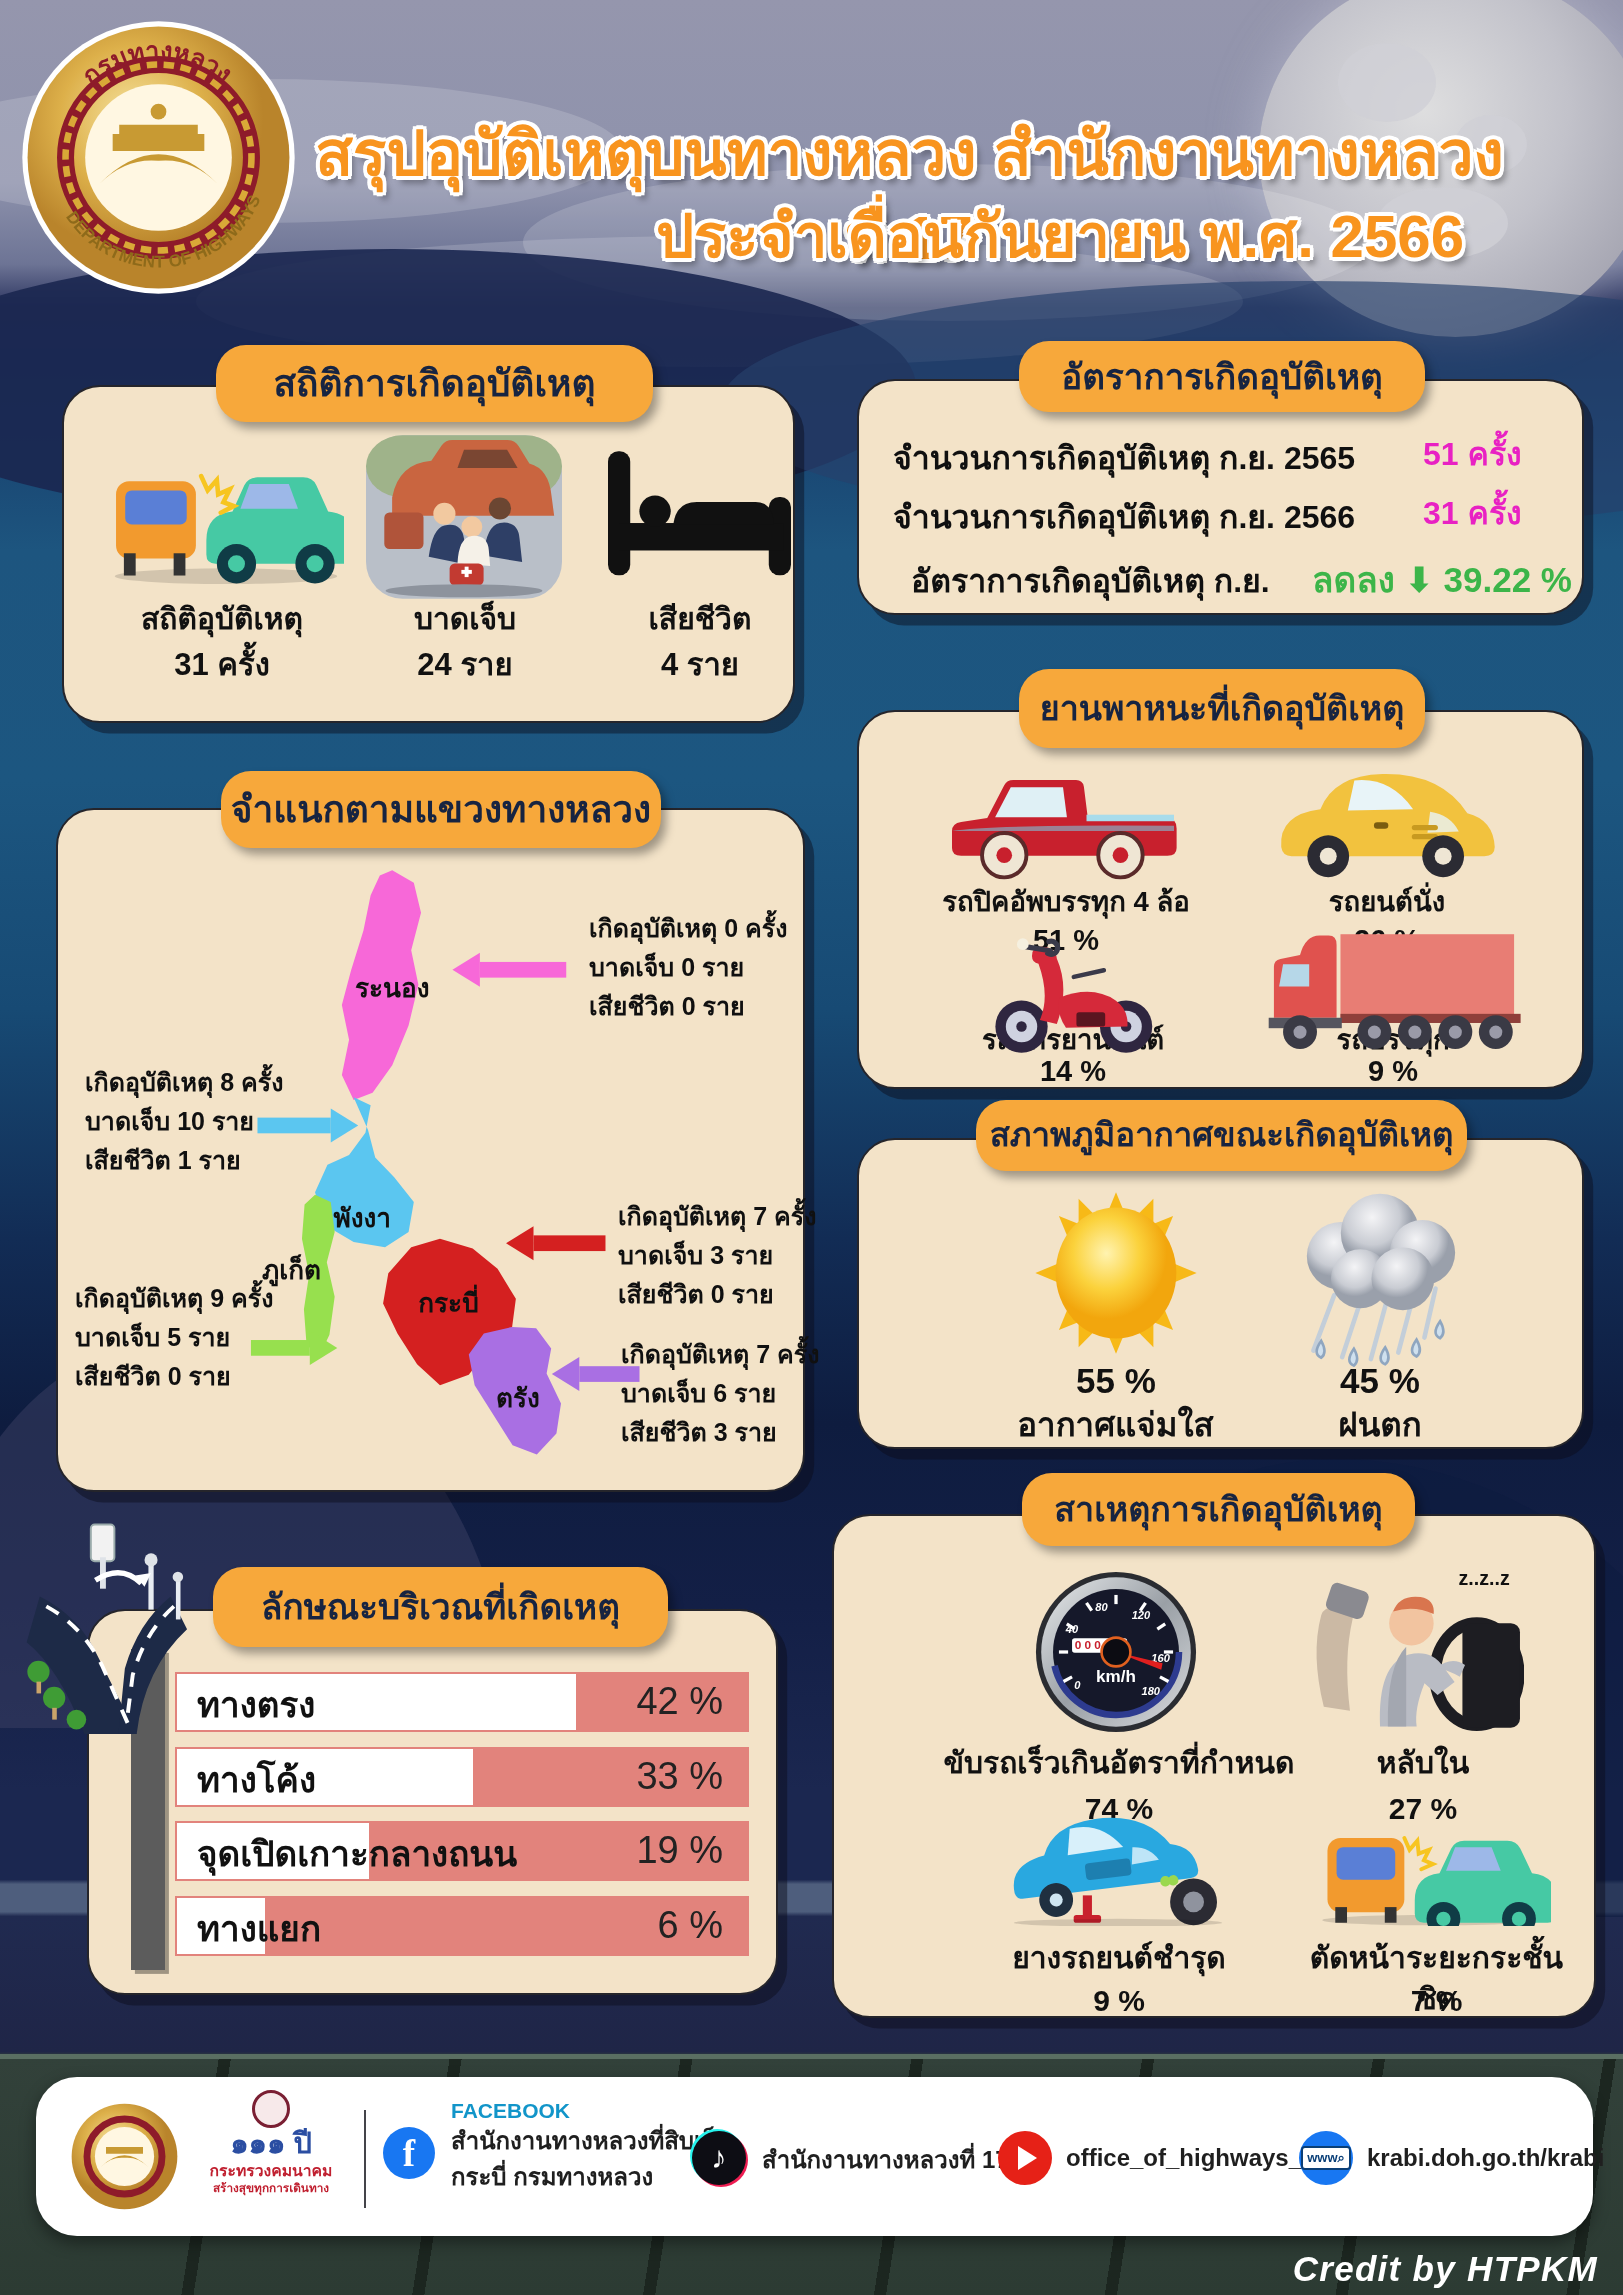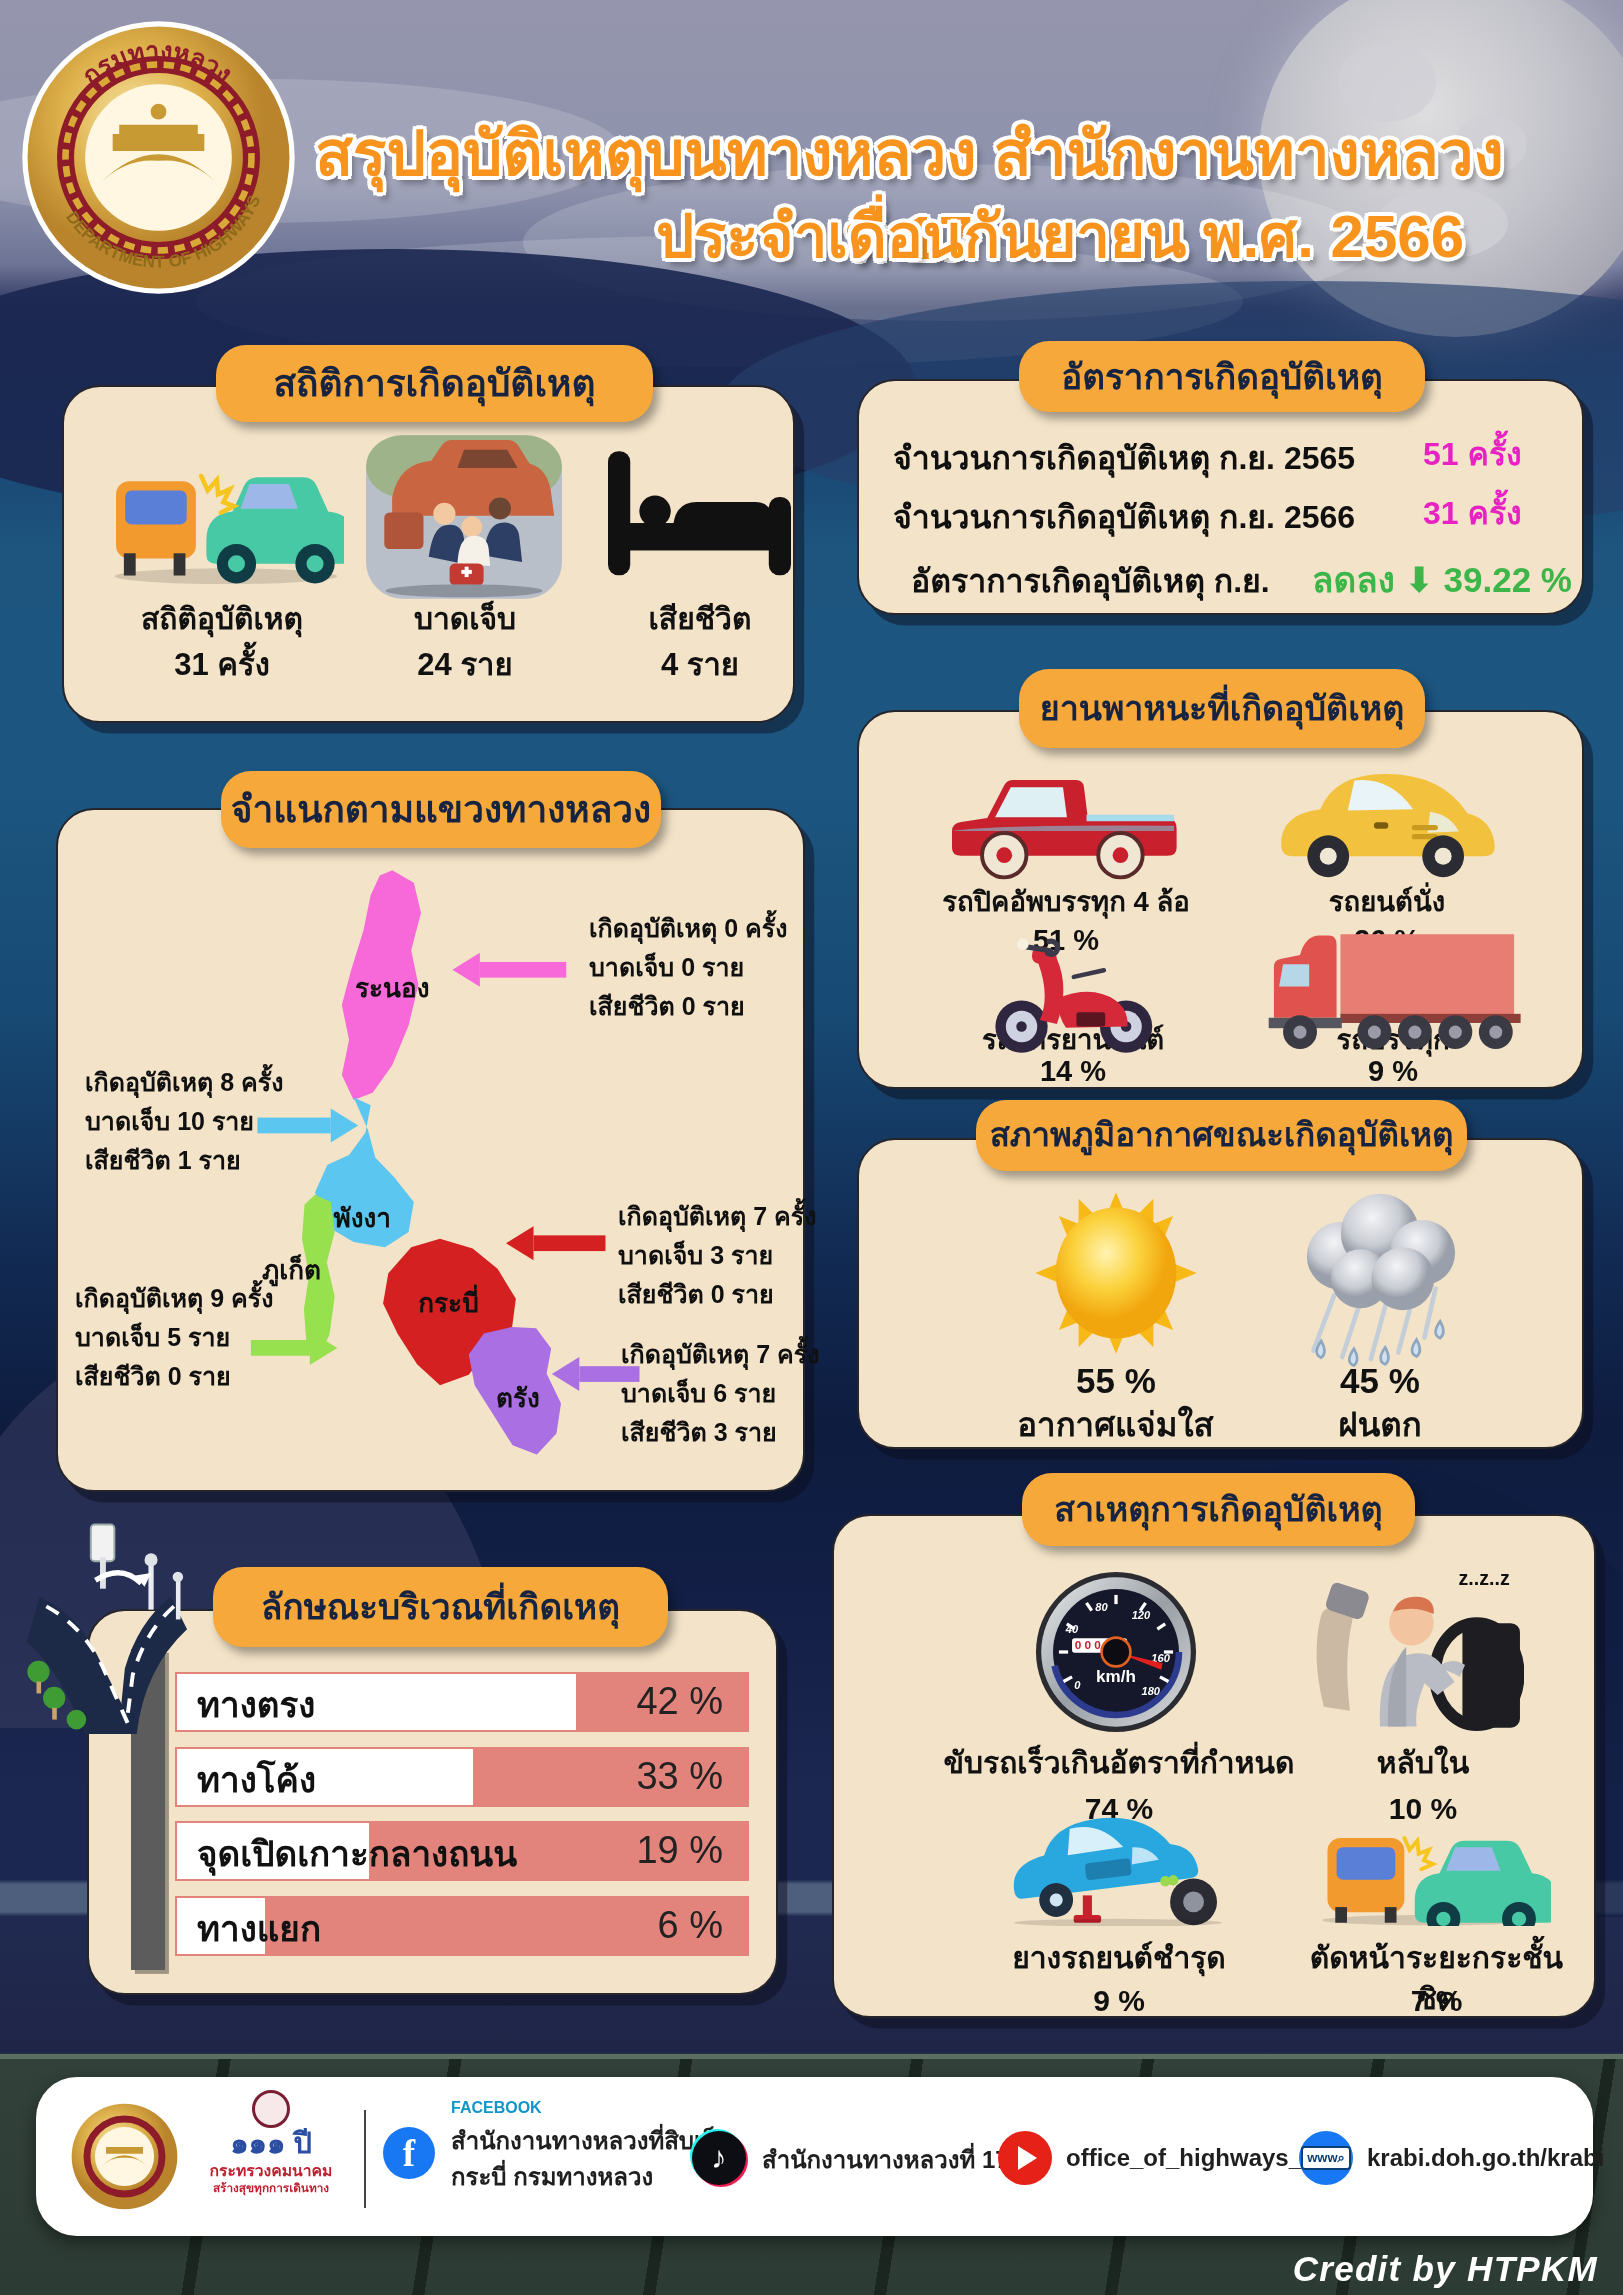--- a/index.html
+++ b/index.html
@@ -387,21 +387,21 @@
     <circle cx="196" cy="164" r="26" fill="#103c46"></circle>
       <circle cx="196" cy="164" r="11" fill="#46c9a4"></circle>
     <circle cx="312" cy="164" r="26" fill="#103c46"></circle>
       <circle cx="312" cy="164" r="11" fill="#46c9a4"></circle>
     <path d="M136,40 l8,18 12,-14 2,20 16,-6 -8,16 14,6 -18,8" fill="none" stroke="#f7c520" stroke-width="6" stroke-linecap="round"></path>
   </svg>
 
   <div class="cause-label thai" style="left:903px;top:1743px;width:432px;">ขับรถเร็วเกินอัตราที่กำหนด</div>
   <div class="cause-label thai" style="left:903px;top:1789px;width:432px;">74 %</div>
   <div class="cause-label thai" style="left:1315px;top:1743px;width:216px;">หลับใน</div>
-  <div class="cause-label thai" style="left:1315px;top:1789px;width:216px;">10 %</div>
+  <div class="cause-label thai" style="left:1315px;top:1789px;width:216px;">27 %</div>
   <div class="cause-label thai" style="left:975px;top:1938px;width:288px;">ยางรถยนต์ชำรุด</div>
   <div class="cause-label thai" style="left:975px;top:1981px;width:288px;">9 %</div>
   <div class="cause-label thai" style="left:1299px;top:1938px;width:275px;">ตัดหน้าระยะกระชั้นชิด</div>
   <div class="cause-label thai" style="left:1299px;top:1981px;width:275px;">7 %</div>
 
   <div class="panel" style="left:56px;top:808px;width:749px;height:684px;"></div>
   <div class="pill thai" style="left:221px;top:771px;width:440px;height:77px;font-size:37px;">จำแนกตามแขวงทางหลวง</div>
 
   <svg class="abs" style="left:56px;top:808px;z-index:6;" width="749" height="684" viewBox="0 0 1145 1045">
 
@@ -524,21 +524,21 @@
   <div class="abs" style="left:196px;top:2090px;width:150px;text-align:center;z-index:9;">
     <div style="width:38px;height:38px;border-radius:50%;border:3.9px solid #7a1f33;margin:0 auto;background:#f7e9ea;"></div>
     <div style="font-size:29px;font-weight:bold;color:#2b4ea2;line-height:1.1;">๑๑๑ ปี</div>
     <div class="thai" style="font-size:15.7px;font-weight:bold;color:#c01f2f;">กระทรวงคมนาคม</div>
     <div class="thai" style="font-size:11.8px;font-weight:bold;color:#c01f2f;">สร้างสุขทุกการเดินทาง</div>
   </div>
 
   <div class="abs" style="left:364px;top:2110px;width:2px;height:98px;background:#44444a;z-index:9;"></div>
 
   <div class="abs" style="left:383px;top:2127px;width:52px;height:52px;border-radius:50%;background:#1877f2;z-index:9;display:flex;align-items:center;justify-content:center;color:#fff;font-size:37px;font-weight:bold;font-family:'Liberation Serif','DejaVu Serif',serif;">f</div>
-  <div class="abs" style="left:451px;top:2099px;color:#1295c9;font-size:16px;font-weight:bold;z-index:9;">FACEBOOK</div>
+  <div class="abs" style="left:451px;top:2099px;color:#1295c9;font-size:21px;font-weight:bold;z-index:9;">FACEBOOK</div>
   <div class="abs thai social-text" style="left:451px;top:2125px;z-index:9;">สำนักงานทางหลวงที่สิบเจ็ด</div>
   <div class="abs thai social-text" style="left:451px;top:2161px;z-index:9;">กระบี่ กรมทางหลวง</div>
 
   <div class="abs" style="left:692px;top:2131px;width:54px;height:54px;border-radius:50%;background:#0d0d14;z-index:9;box-shadow:-2px -2px 0 #25f4ee,2px 2px 0 #ee1d52;display:flex;align-items:center;justify-content:center;color:#fff;font-size:31px;">♪</div>
   <div class="abs thai social-text" style="left:762px;top:2144px;z-index:9;">สำนักงานทางหลวงที่ 17</div>
 
   <div class="abs" style="left:998px;top:2131px;width:54px;height:54px;border-radius:50%;background:#e62117;z-index:9;display:flex;align-items:center;justify-content:center;">
     <div style="width:0;height:0;border-left:19.6px solid #fff;border-top:12.4px solid transparent;border-bottom:12.4px solid transparent;margin-left:5.2px;"></div>
   </div>
   <div class="abs social-text" style="left:1066px;top:2144px;z-index:9;">office_of_highways_17</div>

